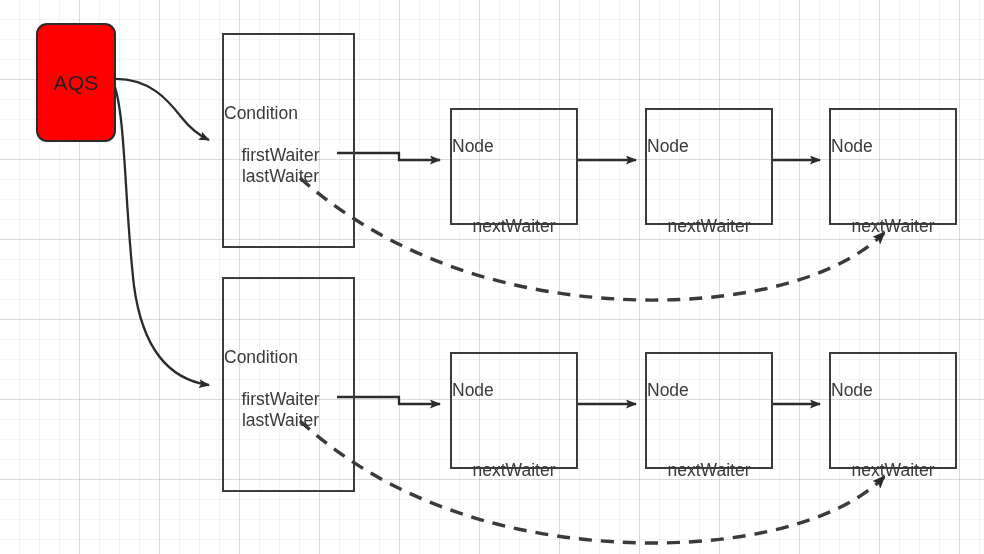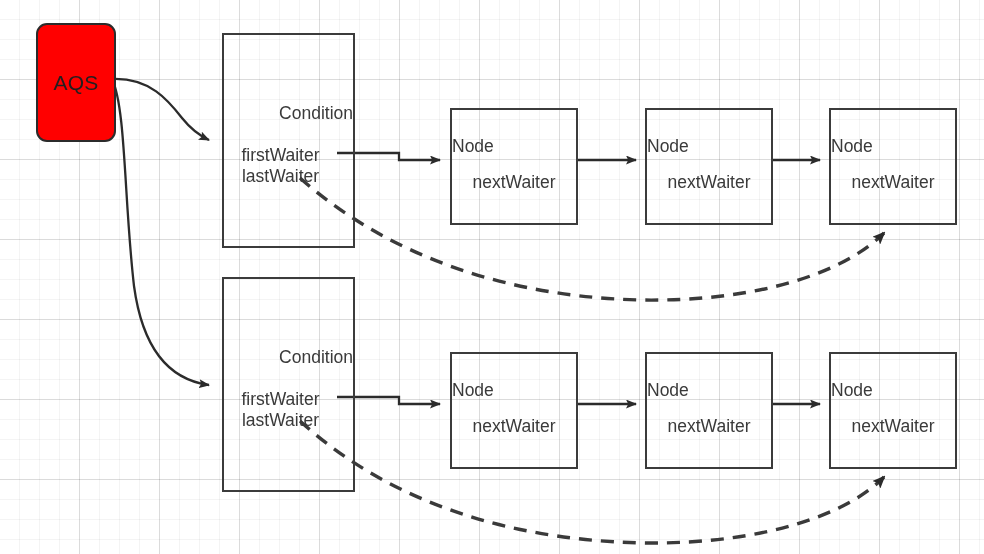--- a/index.html
+++ b/index.html
@@ -49,21 +49,21 @@
     font-size: 21px;
     color: #231f20;
     letter-spacing: 0.2px;
   }
   .cond-title {
     font-size: 17.5px;
     color: #3a3a3a;
     position: absolute;
     left: 0;
     right: 0;
-    text-align: right;
+    text-align: left;
   }
   .cond-fields {
     position: absolute;
     left: 0;
     right: 16px;
     text-align: center;
     font-size: 17.5px;
     color: #3a3a3a;
     line-height: 21px;
   }
@@ -75,20 +75,21 @@
     font-size: 17.5px;
     color: #3a3a3a;
   }
   .node-field {
     position: absolute;
     left: 0;
     right: 0;
     text-align: center;
     font-size: 17.5px;
     color: #3a3a3a;
+    margin-top: 44px;
   }
 </style>
 </head>
 <body>
 
 <div id="canvas">
 
   <svg class="svg-layer" viewBox="0 0 984 554" xmlns="http://www.w3.org/2000/svg">
     <defs>
       <marker id="arrowSolid" markerWidth="11" markerHeight="9" refX="10" refY="4.5" orient="auto" markerUnits="userSpaceOnUse">

